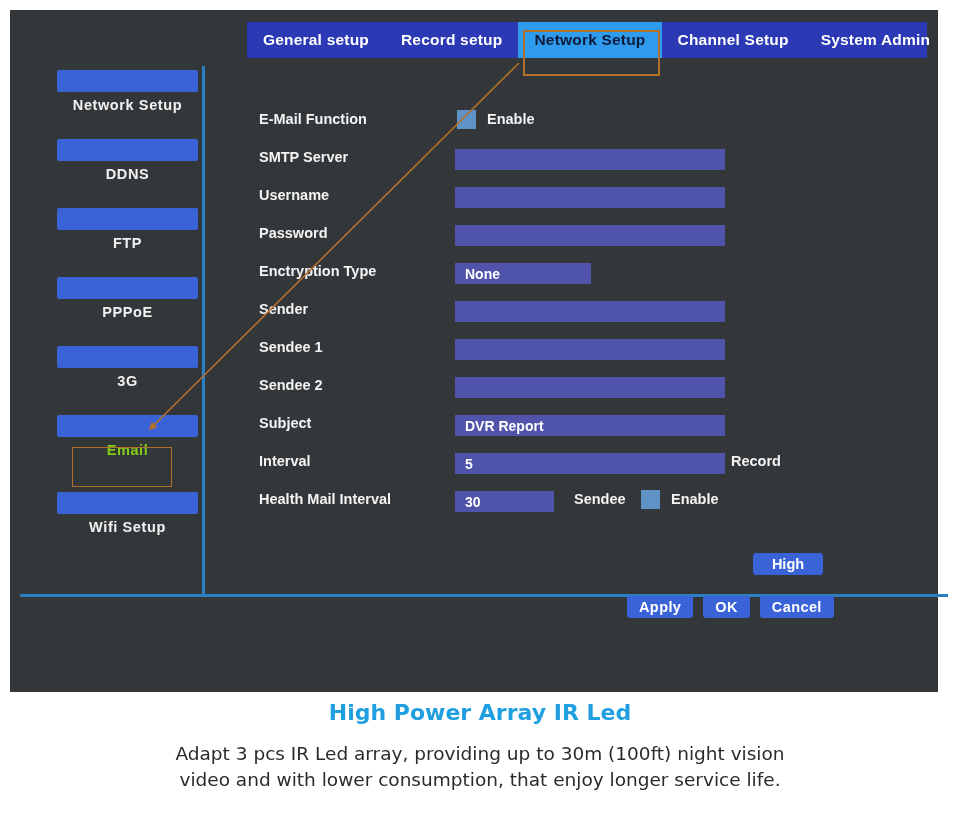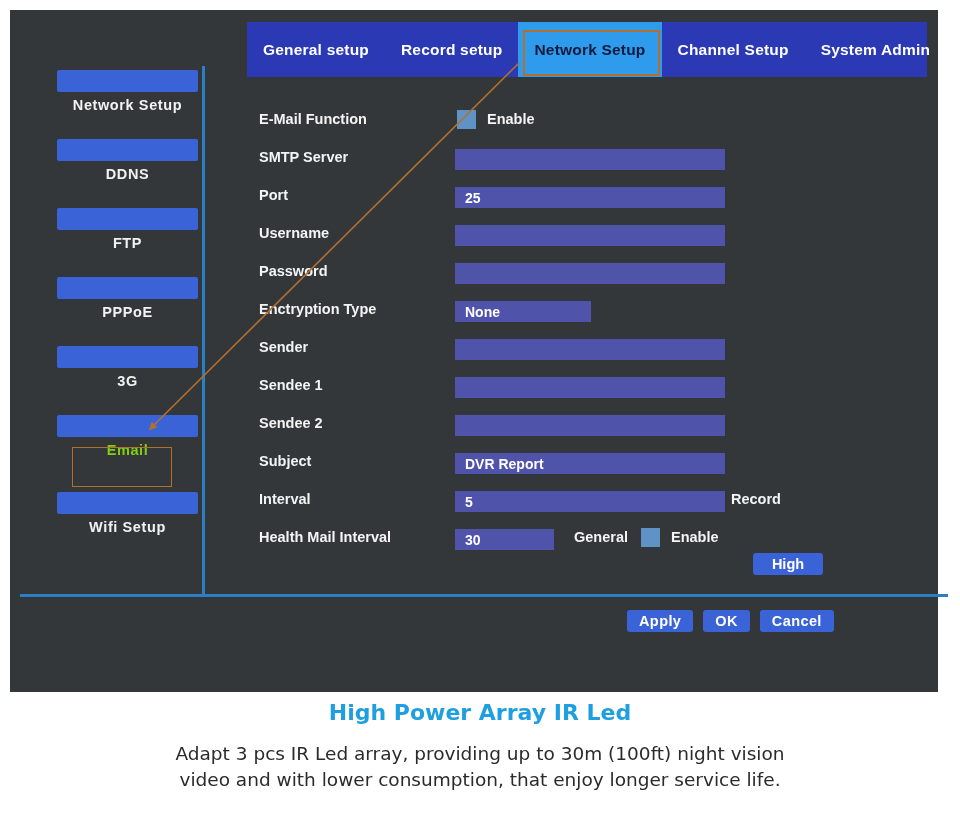--- a/index.html
+++ b/index.html
@@ -24,21 +24,21 @@
     height: 682px;
     background: #343739;
   }
 
   
   #tab-bar {
     position: absolute;
     left: 237px;
     top: 12px;
     width: 680px;
-    height: 55px;
+    height: 36px;
     background: #2b39b5;
     display: flex;
     align-items: stretch;
   }
   .tab {
     display: flex;
     align-items: center;
     justify-content: center;
     color: #ffffff;
     font-weight: bold;
@@ -197,21 +197,21 @@
     color: #ffffff;
     font-weight: bold;
     font-size: 14.5px;
     cursor: pointer;
   }
 
   
   #actions {
     position: absolute;
     left: 617px;
-    top: 600px;
+    top: 586px;
     display: flex;
     gap: 10px;
   }
   .act-btn {
     height: 22px;
     background: #3b63d8;
     border-radius: 3px;
     display: flex;
     align-items: center;
     justify-content: center;
@@ -310,26 +310,20 @@
       <div class="suffix" style="left:238px;top:9px;">Enable</div>
     </div>
 
     <div class="frow">
       <div class="flabel">SMTP Server</div>
       <div class="finput">
         <span class="fvalue"></span>
       </div>
     </div>
 
-    <div class="frow">
-      <div class="flabel">Port</div>
-      <div class="finput">
-        <span class="fvalue">25</span>
-      </div>
-    </div>
 
     <div class="frow">
       <div class="flabel">Username</div>
       <div class="finput">
         <span class="fvalue"></span>
       </div>
     </div>
 
     <div class="frow">
       <div class="flabel">Password</div>
@@ -379,21 +373,21 @@
         <span class="fvalue">5</span>
       </div>
       <div class="suffix" style="left:482px;top:9px;">Record</div>
     </div>
 
     <div class="frow">
       <div class="flabel">Health Mail Interval</div>
       <div class="finput short-hm">
         <span class="fvalue">30</span>
       </div>
-      <div class="suffix" style="left:325px;top:9px;">General</div>
+      <div class="suffix" style="left:325px;top:9px;">Sendee</div>
       <div class="checkbox" style="left:392px;top:8px;"></div>
       <div class="suffix" style="left:422px;top:9px;">Enable</div>
     </div>
 
   </div>
 
   <div id="test-button">High</div>
 
   <div id="actions">
     <div class="act-btn">Apply</div>

